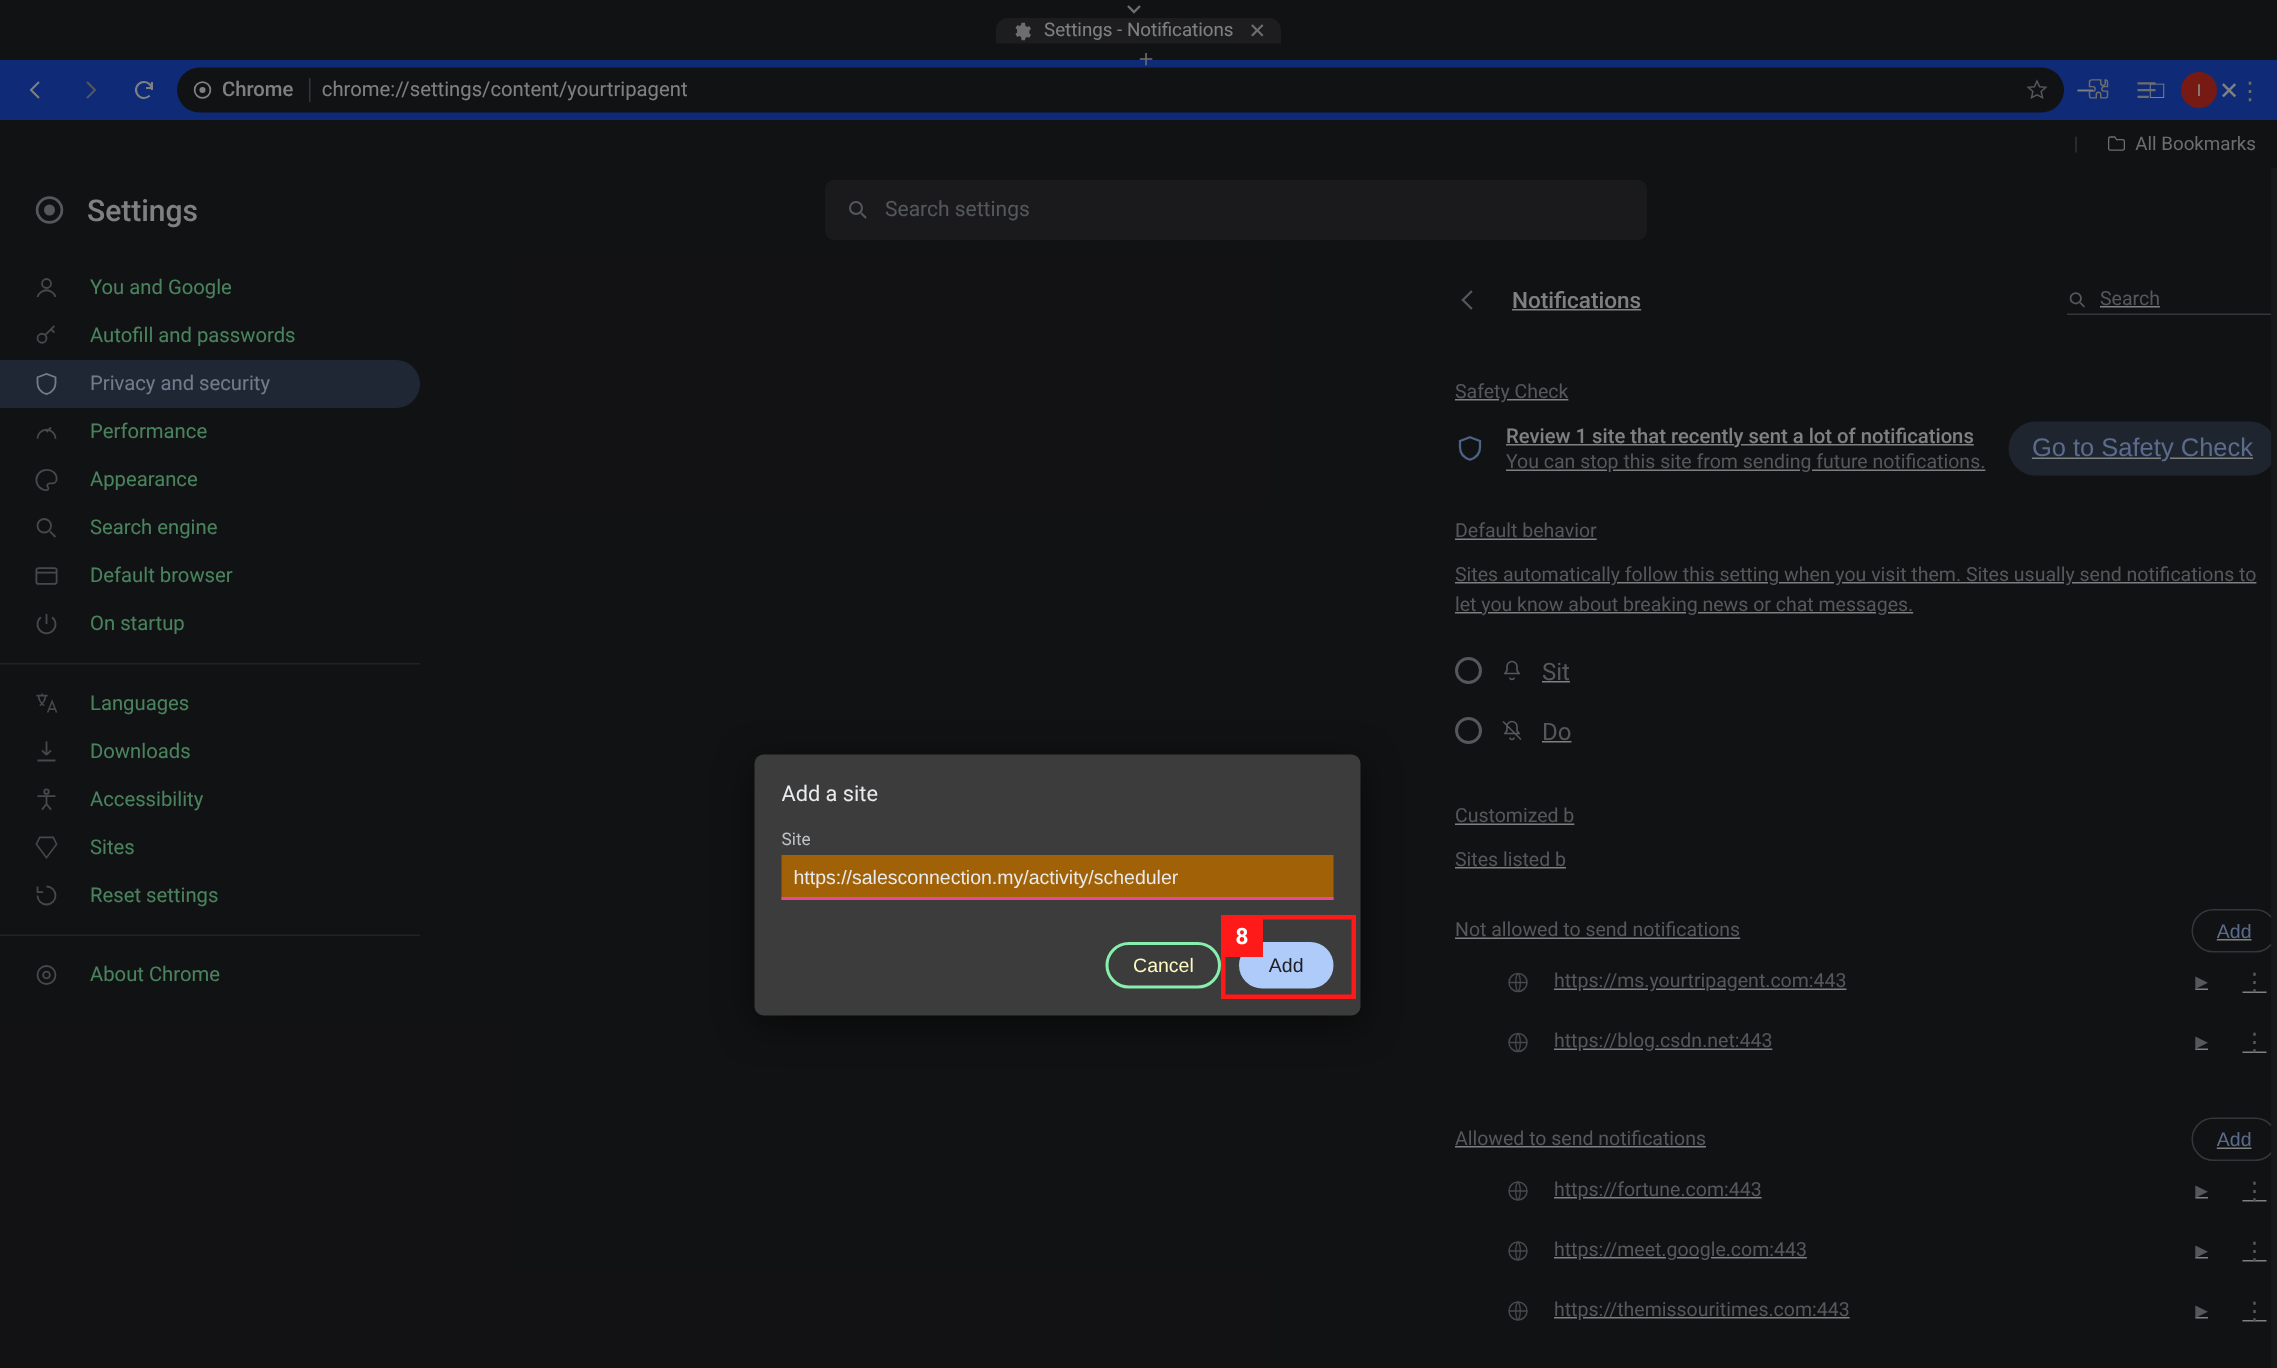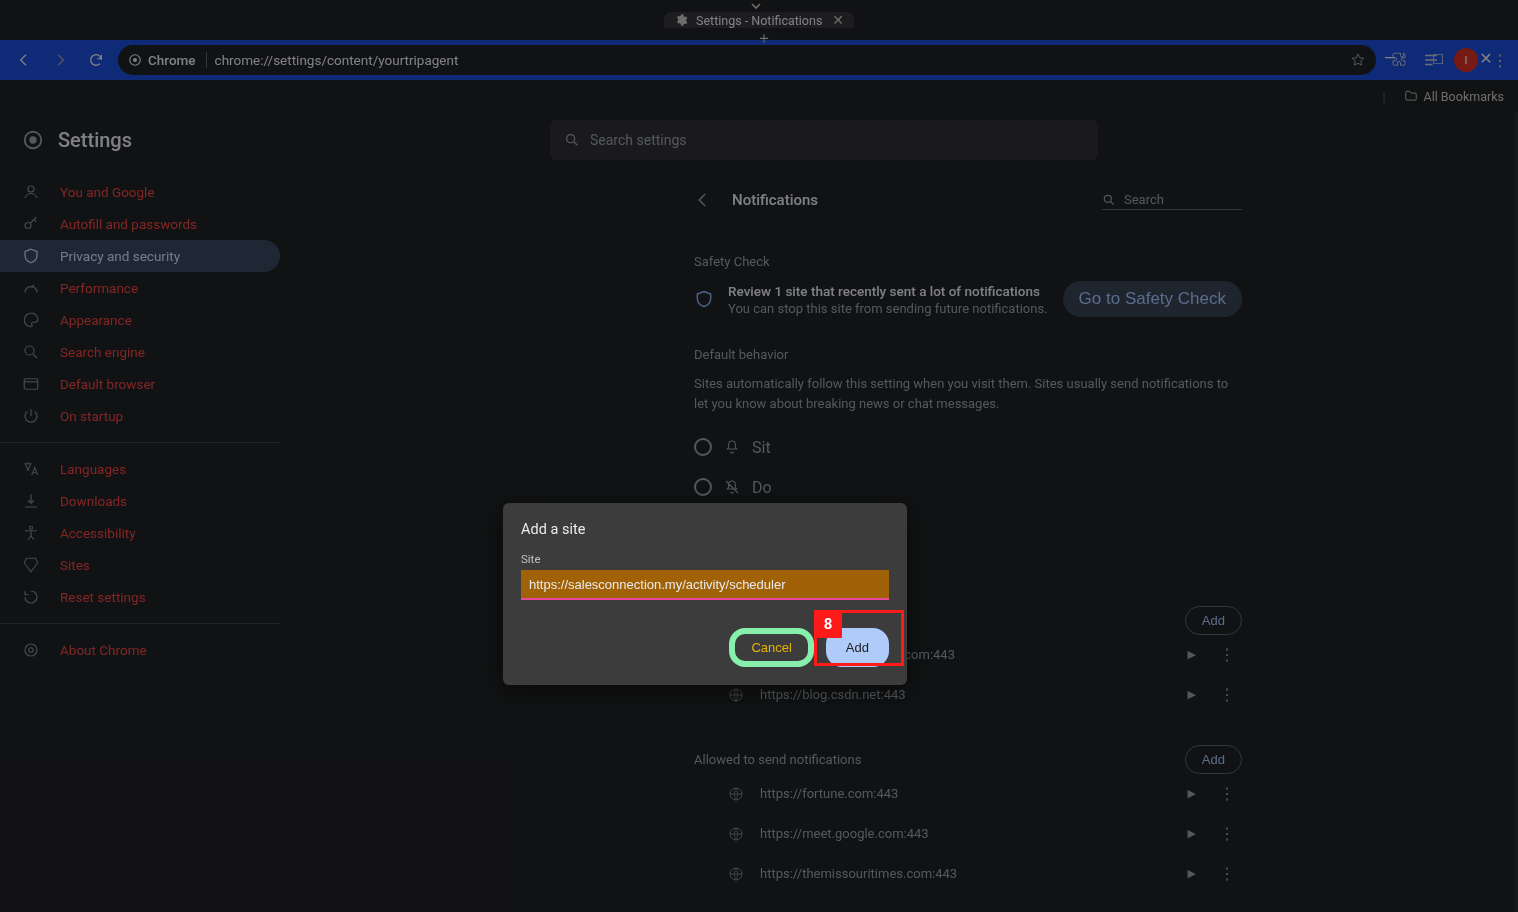--- a/index.html
+++ b/index.html
@@ -96,34 +96,34 @@
     height:40px;background:#303134;border-radius:6px;
     display:flex;align-items:center;gap:10px;padding:0 14px;
     color:#9aa0a6;font-size:14px;
   }
 
   .sidebar {
     width: 280px; padding-top:64px;
   }
   .side-item {
     height:32px; display:flex;align-items:center;gap:18px;
-    padding:0 22px;color:#ef4444;font-size:13.5px;
+    padding:0 22px;color:#86efac;font-size:13.5px;
     border-radius:0 16px 16px 0;
     cursor:pointer;
   }
   .side-item .icn{width:20px;text-align:center;color:#80868b;}
   .side-item.selected {
     background:#3b4860;color:#cfe0ff;
   }
   .side-item.selected .icn{color:#cfe0ff;}
   .side-item.ext .ext-icn{margin-left:6px;color:#80868b;font-size:12px;}
   .side-sep{height:1px;background:#3c4043;margin:10px 0 10px 0;}
 
   .content-wrap{
-    flex:1; padding-top:64px; display:flex; justify-content:center;
+    flex:1; padding-top:64px; display:flex; justify-content:flex-end;text-decoration:underline;
   }
   .content {
     width: 548px; margin-left:138px;
   }
   .sub-header{
     display:flex;align-items:center;gap:18px;height:48px;
   }
   .back-arrow{color:#9aa0a6;width:20px;text-align:center;}
   .sub-title{color:#e8eaed;font-size:15px;font-weight:500;flex:0 0 auto;}
   .sub-search{
@@ -191,21 +191,21 @@
   }
   .dialog h3{font-size:14.5px;font-weight:400;color:#e8eaed;margin-bottom:14px;}
   .dlg-label{font-size:11.5px;color:#bdc1c6;margin-bottom:4px;}
   .dlg-input{
     width:100%;height:30px;background:#a16207;border:none;
     border-bottom:2px solid #ec4899;color:#e8eaed;padding:0 8px;font-size:13px;
     outline:none;
   }
   .dlg-actions{display:flex;justify-content:flex-end;gap:12px;margin-top:28px;}
   .btn-cancel{
-    border:6px solid #86efac;background:transparent;color:#eab308;
+    border:2px solid #86efac;background:transparent;color:#fef9c3;
     border-radius:16px;padding:6px 16px;font-size:13px;cursor:pointer;
   }
   .btn-add{
     background:#aecbfa;color:#202124;border:none;border-radius:16px;
     padding:6px 20px;font-size:13px;font-weight:500;cursor:pointer;
   }
 
   
   .callout{
     position:absolute;

